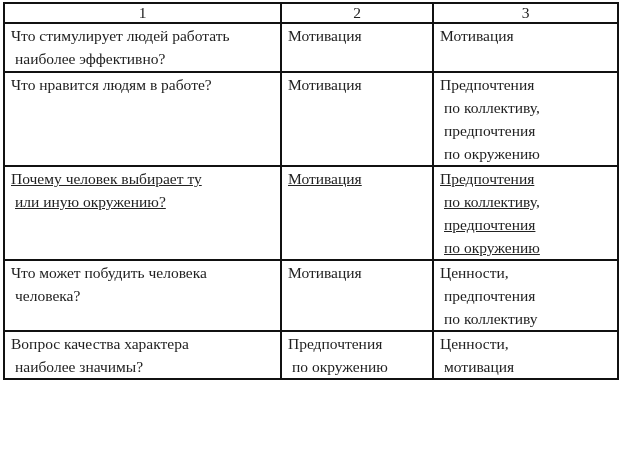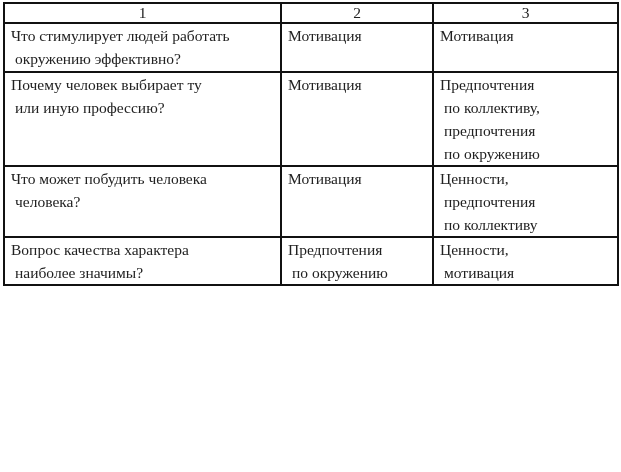--- a/index.html
+++ b/index.html
@@ -23,21 +23,21 @@
   col.c1 { width: 277px; }
   col.c2 { width: 152px; }
   col.c3 { width: 185px; }
   tr.head th { height: 50px; vertical-align: middle; text-align: center; }
   tr.head th .hl { display: block; line-height: 23px; }
   tr.nums td { height: 18px; line-height: 18px; text-align: center; }
   .line { display: block; white-space: nowrap; }
   .indent { padding-left: 4px; }
   tr.r1 td { height: 47px; font-family: Liberation Serif, serif; }
   tr.r2 td { height: 89px; }
-  tr.r3 td { height: 91px; }
+  tr.r3 td { height: 91px; text-decoration: underline; }
   tr.r4 td { height: 66px; }
   tr.r5 td { height: 44px; }
   tr.r6 td { height: 45px; }
 </style>
 </head>
 <body>
 
 <table class="doc">
   <colgroup>
       <col class="c1">
@@ -48,33 +48,47 @@
     <tr class="nums">
       <td>1</td>
       <td>2</td>
       <td>3</td>
     </tr>
   </thead>
   <tbody>
     <tr class="r1">
       <td>
         <span class="line">Что стимулирует людей работать</span>
-        <span class="line indent">окружению эффективно?</span>
+        <span class="line indent">наиболее эффективно?</span>
       </td>
       <td>
         <span class="line">Мотивация</span>
       </td>
       <td>
         <span class="line">Мотивация</span>
       </td>
     </tr>
+    <tr class="r2">
+      <td>
+        <span class="line">Что нравится людям в работе?</span>
+      </td>
+      <td>
+        <span class="line">Мотивация</span>
+      </td>
+      <td>
+        <span class="line">Предпочтения</span>
+        <span class="line indent">по коллективу,</span>
+        <span class="line indent">предпочтения</span>
+        <span class="line indent">по окружению</span>
+      </td>
+    </tr>
     <tr class="r3">
       <td>
         <span class="line">Почему человек выбирает ту</span>
-        <span class="line indent">или иную профессию?</span>
+        <span class="line indent">или иную окружению?</span>
       </td>
       <td>
         <span class="line">Мотивация</span>
       </td>
       <td>
         <span class="line">Предпочтения</span>
         <span class="line indent">по коллективу,</span>
         <span class="line indent">предпочтения</span>
         <span class="line indent">по окружению</span>
       </td>

